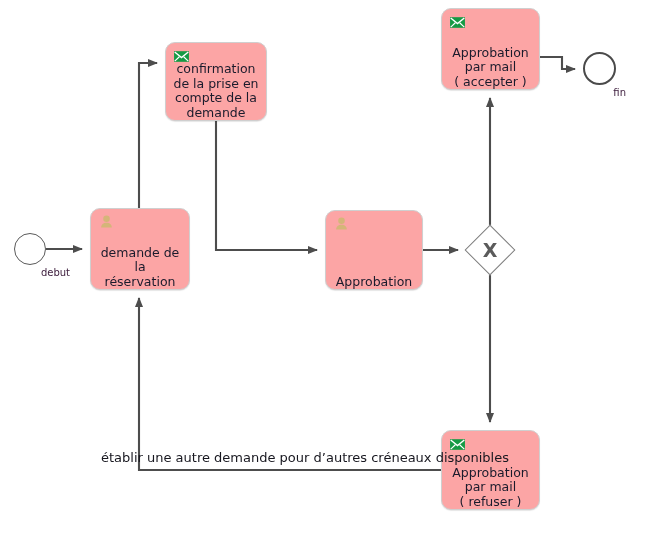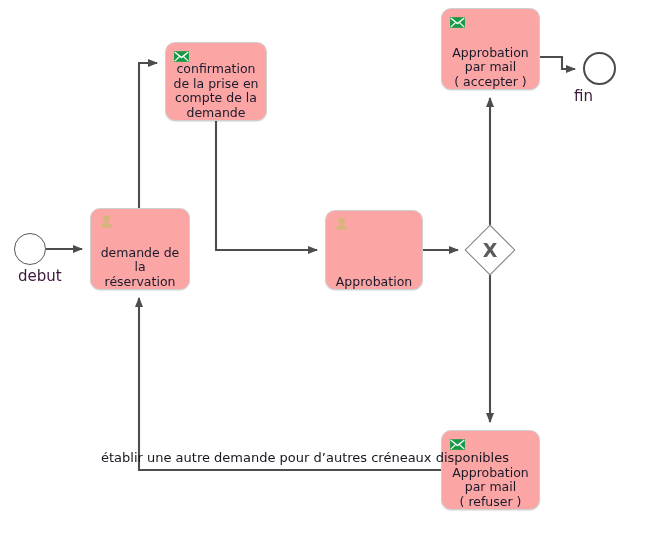--- a/index.html
+++ b/index.html
@@ -63,22 +63,22 @@
     background: #ffffff;
   }
   .event.start {
     border: 1.4px solid #5a5a5a;
   }
   .event.end {
     border: 2.6px solid #4a4a4a;
   }
   .event-label {
     position: absolute;
-    text-align: left;
-    font-size: 15px;
+    text-align: right;
+    font-size: 10px;
     color: #3a1a3a;
     white-space: nowrap;
   }
 
   
   .gateway {
     position: absolute;
     box-sizing: border-box;
   }
   .gateway .diamond {

